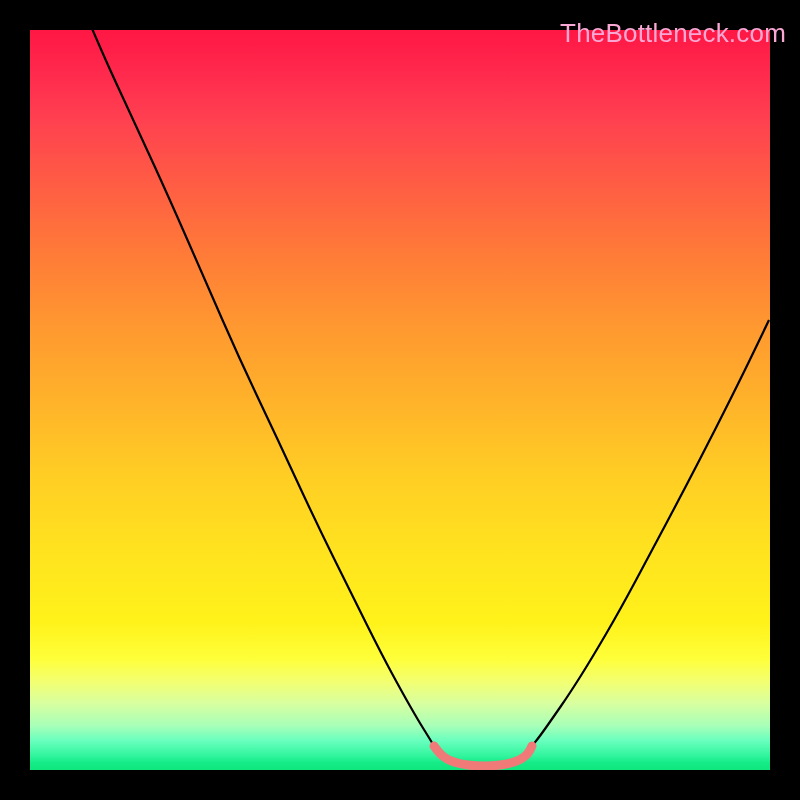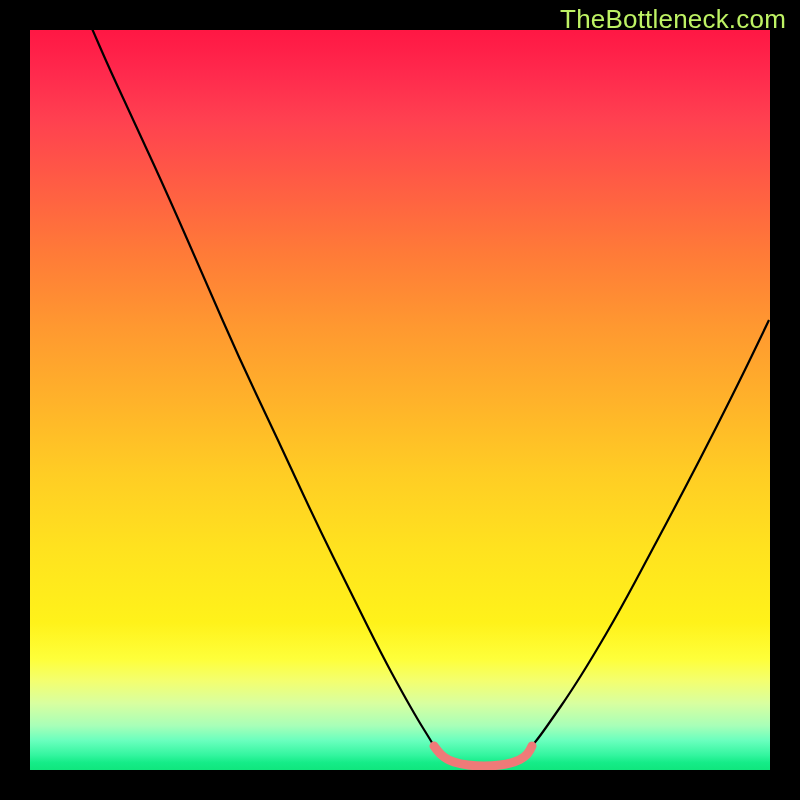--- a/index.html
+++ b/index.html
@@ -12,25 +12,25 @@
     font-family: Arial, Helvetica, sans-serif;
   }
   .frame {
     position: relative;
     width: 800px;
     height: 800px;
     background: #000;
   }
   .watermark {
     position: absolute;
-    top: 4px;
+    top: 18px;
     right: 14px;
     font-size: 26px;
     font-weight: 500;
-    color: #bef264;
+    color: #f9a8d4;
     letter-spacing: 0.2px;
     z-index: 100;
   }
   .plot-area {
     position: absolute;
     left: 30px;
     top: 30px;
     width: 740px;
     height: 740px;
     overflow: hidden;

